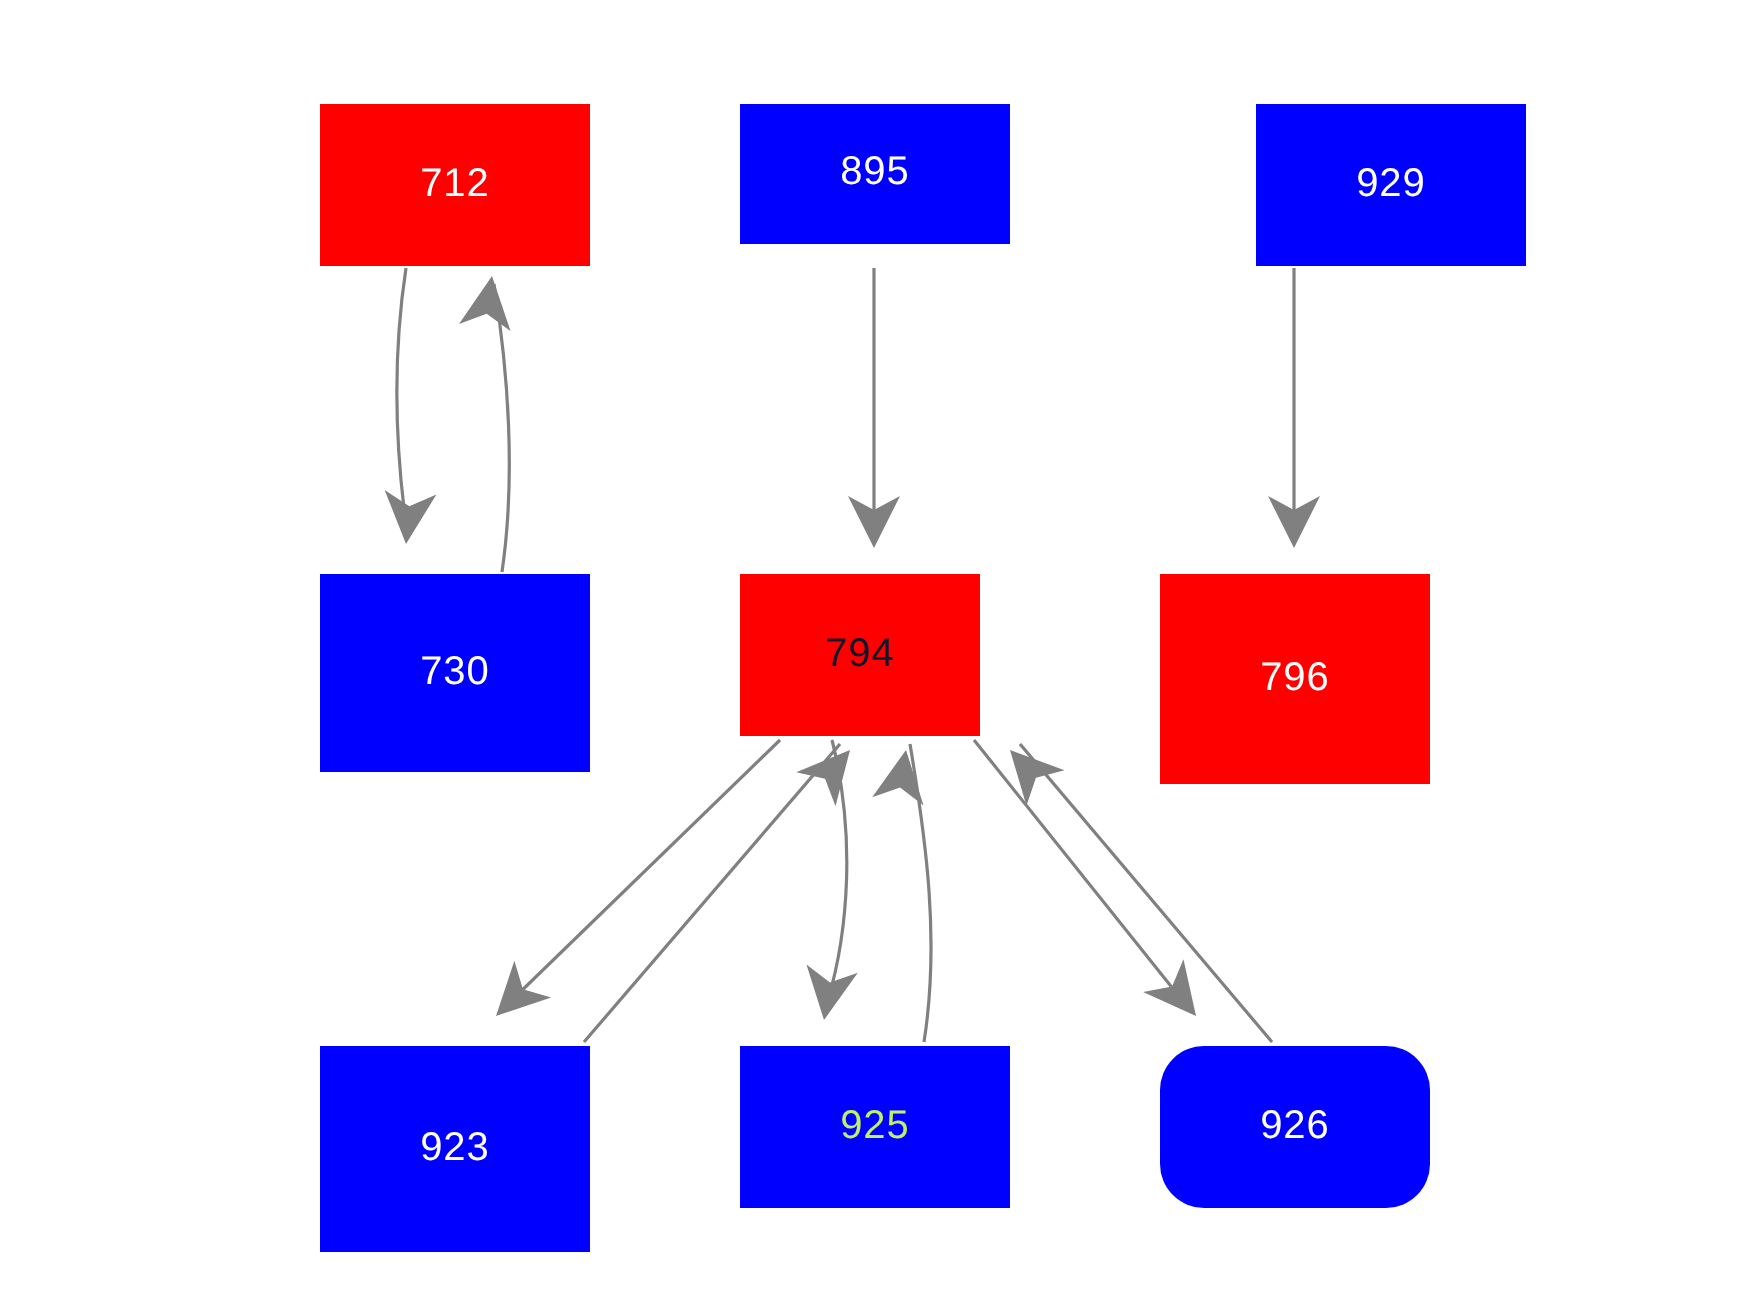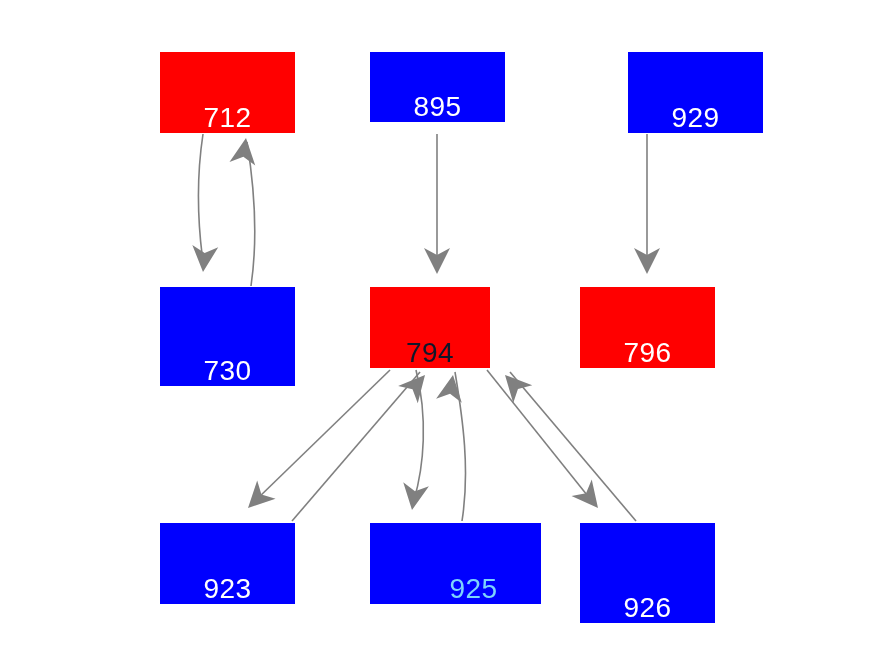--- a/index.html
+++ b/index.html
@@ -20,24 +20,24 @@
   #edge-layer {
     position: absolute;
     left: 0;
     top: 0;
     width: 875px;
     height: 656px;
   }
   .node {
     position: absolute;
     display: flex;
-    align-items: flex-end;
+    align-items: center;
     justify-content: center;
     color: #ffffff;
-    font-size: 28px;
+    font-size: 20px;
     line-height: 1;
     letter-spacing: 0.5px;
     user-select: none;
   }
   .node-label {
     display: block;
     transform: translateY(-1px);
   }
 </style>
 </head>
@@ -97,27 +97,27 @@
       </div>
       <div class="node" style="left: 580px; top: 52px; width: 135px; height: 81px; background: rgb(0, 0, 255); color: rgb(255, 255, 255); margin-left: 48px;">
         <span class="node-label">929</span>
       </div>
       <div class="node" style="left: 160px; top: 287px; width: 135px; height: 99px; background: rgb(0, 0, 255); color: rgb(255, 255, 255);">
         <span class="node-label">730</span>
       </div>
       <div class="node" style="left: 370px; top: 287px; width: 120px; height: 81px; background: rgb(255, 0, 0); color: #0f172a;">
         <span class="node-label">794</span>
       </div>
-      <div class="node" style="left: 580px; top: 287px; width: 135px; height: 81px; background: rgb(255, 0, 0); color: rgb(255, 255, 255);">
+      <div class="node" style="left: 580px; top: 287px; width: 135px; height: 105px; background: rgb(255, 0, 0); color: rgb(255, 255, 255);">
         <span class="node-label">796</span>
       </div>
-      <div class="node" style="left: 160px; top: 523px; width: 135px; height: 81px; background: rgb(0, 0, 255); color: rgb(255, 255, 255);">
+      <div class="node" style="left: 160px; top: 523px; width: 135px; height: 103px; background: rgb(0, 0, 255); color: rgb(255, 255, 255);">
         <span class="node-label">923</span>
       </div>
-      <div class="node" style="left: 370px; top: 523px; width: 135px; height: 81px; background: rgb(0, 0, 255); color: #7dd3fc; padding-left: 36px;">
+      <div class="node" style="left: 370px; top: 523px; width: 135px; height: 81px; background: rgb(0, 0, 255); color: #bef264;">
         <span class="node-label">925</span>
       </div>
-      <div class="node" style="left: 580px; top: 523px; width: 135px; height: 100px; background: rgb(0, 0, 255); color: rgb(255, 255, 255);">
+      <div class="node" style="left: 580px; top: 523px; width: 135px; height: 81px; background: rgb(0, 0, 255); color: rgb(255, 255, 255); border-radius: 22px;">
         <span class="node-label">926</span>
       </div>
     </div>
 
 </div>
 
 </body></html>

